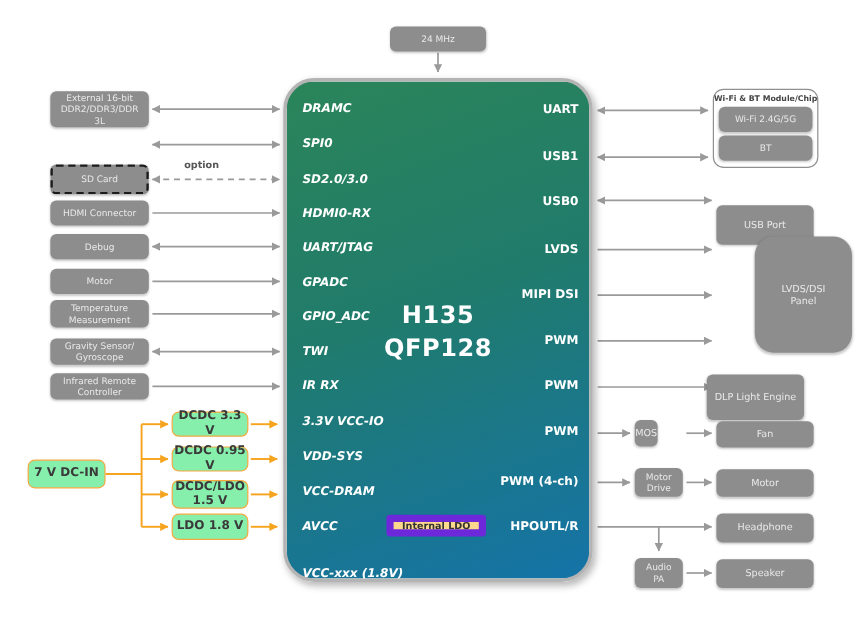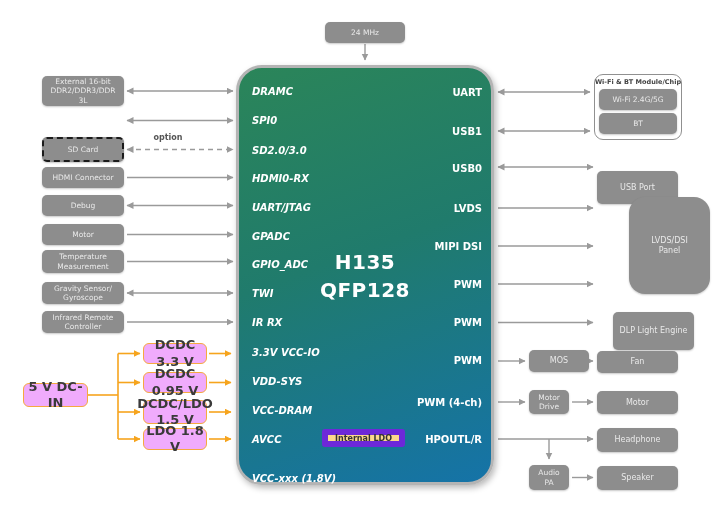--- a/index.html
+++ b/index.html
@@ -28,22 +28,22 @@
   .gbox{
     position:absolute;box-sizing:border-box;background:#8d8d8d;border-radius:5px;
     color:#e9e9e9;font-size:7.5px;line-height:1.25;display:flex;align-items:center;justify-content:center;
     text-align:center;white-space:pre-line;box-shadow:0 1px 2px rgba(0,0,0,0.22);
   }
   .gbox.dashed{border:2px dashed #1b1b1b;}
   .bigr{border-radius:16px;font-size:8px;}
 
   
   .ybox{
-    position:absolute;box-sizing:border-box;background:#f0abfc;border:1.5px solid #f5a940;border-radius:6px;
-    color:#3a3a3a;font-size:13px;font-weight:600;line-height:1.25;display:flex;align-items:center;justify-content:center;
+    position:absolute;box-sizing:border-box;background:#86efac;border:1.5px solid #f5a940;border-radius:6px;
+    color:#3a3a3a;font-size:10px;font-weight:600;line-height:1.25;display:flex;align-items:center;justify-content:center;
     text-align:center;white-space:pre-line;
   }
   .ldo{
     position:absolute;left:322px;top:429px;width:83px;height:18px;box-sizing:border-box;
     background:#fcd98c;border:6px solid #6d28d9;border-radius:3px;color:#333;
     font-size:8px;font-weight:600;display:flex;align-items:center;justify-content:center;
   }
 
   
   .wifi-group{
@@ -174,37 +174,37 @@
   <div class="gbox" style="left:42px;top:224px;width:82px;height:21px;">Motor</div>
   <div class="gbox" style="left:42px;top:250px;width:82px;height:23px;">Temperature
 Measurement</div>
   <div class="gbox" style="left:42px;top:282px;width:82px;height:22px;">Gravity Sensor/
 Gyroscope</div>
   <div class="gbox" style="left:42px;top:311px;width:82px;height:22px;">Infrared Remote
 Controller</div>
 
   <div class="optlabel">option</div>
 
-  <div class="ybox" style="left:23px;top:383px;width:65px;height:24px;">5 V DC-IN</div>
+  <div class="ybox" style="left:23px;top:383px;width:65px;height:24px;">7 V DC-IN</div>
   <div class="ybox" style="left:143px;top:343px;width:64px;height:21px;">DCDC 3.3 V</div>
   <div class="ybox" style="left:143px;top:372px;width:64px;height:21px;">DCDC 0.95 V</div>
   <div class="ybox" style="left:143px;top:400px;width:64px;height:24px;">DCDC/LDO
 1.5 V</div>
   <div class="ybox" style="left:143px;top:428px;width:64px;height:22px;">LDO 1.8 V</div>
 
   <div class="wifi-group"></div>
   <div class="wifi-title">Wi-Fi &amp; BT Module/Chip</div>
   <div class="gbox" style="left:599px;top:89px;width:78px;height:21px;">Wi-Fi 2.4G/5G</div>
   <div class="gbox" style="left:599px;top:113px;width:78px;height:21px;">BT</div>
 
   <div class="gbox" style="left:597px;top:171px;width:81px;height:33px;font-size:8px;">USB Port</div>
   <div class="gbox bigr" style="left:597px;top:197px;width:81px;height:97px;margin-left:32px;">LVDS/DSI
 Panel</div>
-  <div class="gbox" style="left:613px;top:312px;width:81px;height:38px;font-size:8px;">DLP Light Engine</div>
-  <div class="gbox" style="left:529px;top:350px;width:60px;height:22px;font-size:8px;">MOS</div>
+  <div class="gbox" style="left:589px;top:312px;width:81px;height:38px;font-size:8px;">DLP Light Engine</div>
+  <div class="gbox" style="left:529px;top:350px;width:19px;height:22px;font-size:8px;">MOS</div>
   <div class="gbox" style="left:597px;top:351px;width:81px;height:22px;font-size:8px;">Fan</div>
   <div class="gbox" style="left:529px;top:390px;width:40px;height:24px;">Motor
 Drive</div>
   <div class="gbox" style="left:597px;top:391px;width:81px;height:23px;font-size:8px;">Motor</div>
   <div class="gbox" style="left:597px;top:428px;width:81px;height:24px;font-size:8px;">Headphone</div>
   <div class="gbox" style="left:529px;top:465px;width:40px;height:25px;">Audio
 PA</div>
   <div class="gbox" style="left:597px;top:466px;width:81px;height:24px;font-size:8px;">Speaker</div>
 
 </div>

